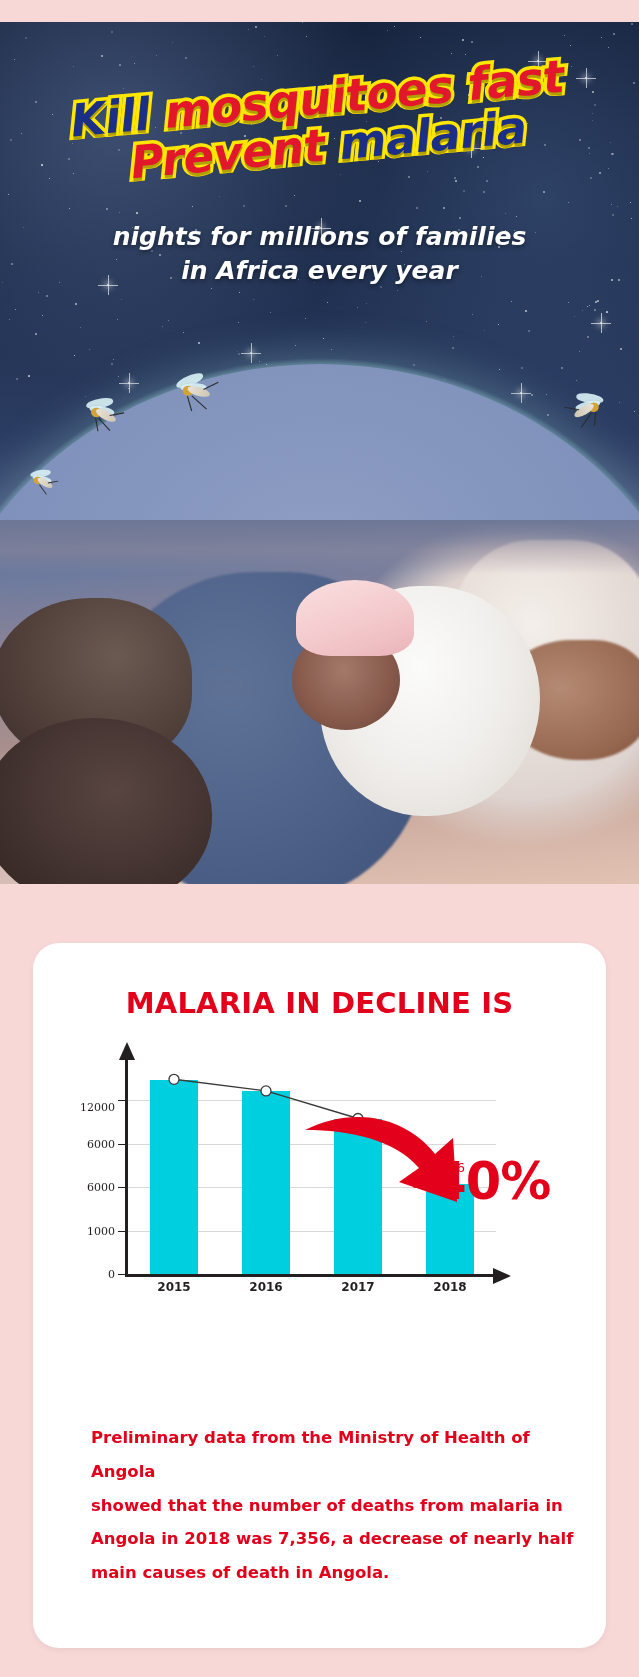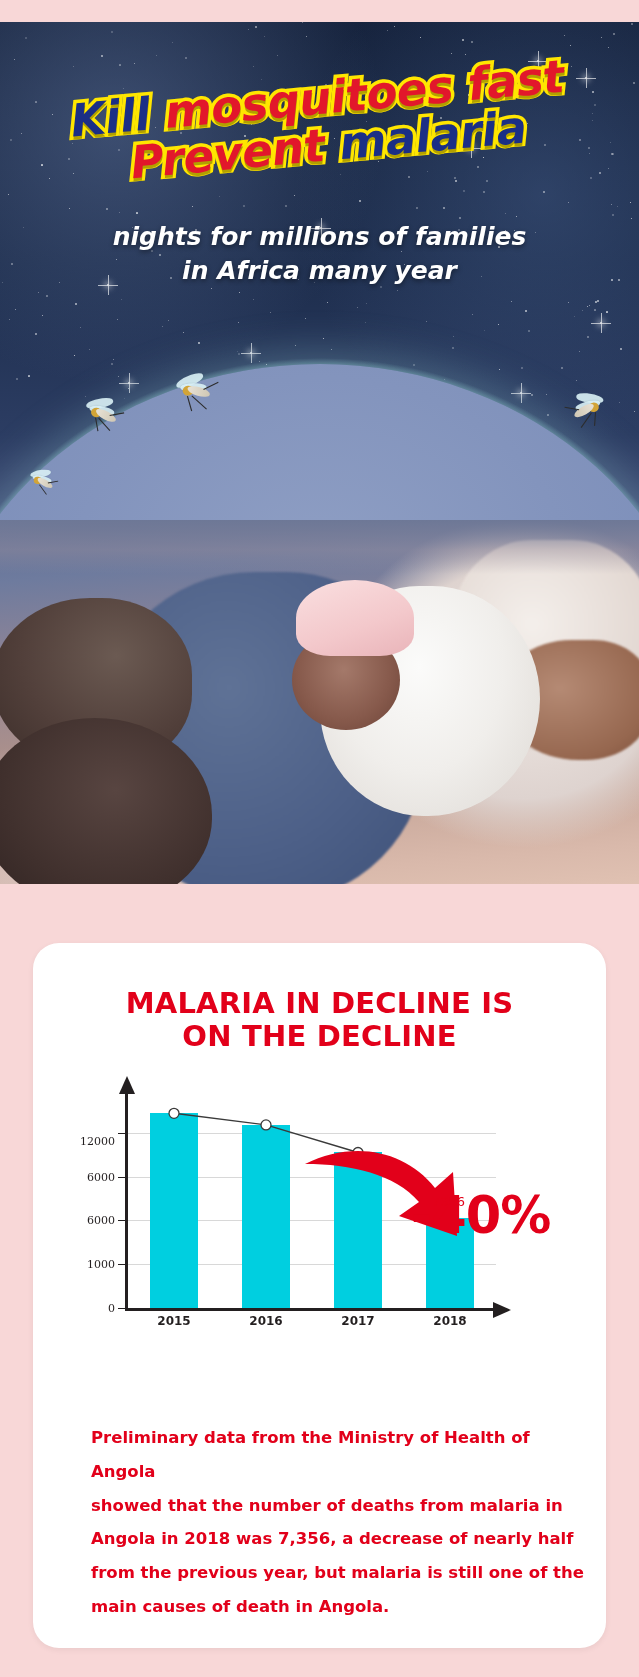--- a/index.html
+++ b/index.html
@@ -499,29 +499,28 @@
       <div class="leg" style="left:31px;top:13px;width:14px;transform:rotate(-20deg);"></div>
     </div>
 
     <div class="title-wrap">
       <div class="tline l1"><span class="tw-blue">Kill</span> <span class="tw-red">mosquitoes fast</span></div><br>
       <div class="tline l2"><span class="tw-red">Prevent</span> <span class="tw-blue">malaria</span></div>
     </div>
 
     <div class="subtitle">
       <div>nights for millions of families</div>
-      <div>in Africa many year</div>
+      <div>in Africa every year</div>
     </div>
   </div>
 
   <div class="card">
 
     <div class="card-title">
       <div>MALARIA IN DECLINE IS</div>
-      <div>ON THE DECLINE</div>
     </div>
 
     <div class="chart">
       <div class="ylabs" id="ylabs">
           <span class="ylab" style="top:232.0px">0</span>
           <span class="ylab" style="top:188.4px">1000</span>
           <span class="ylab" style="top:144.8px">6000</span>
           <span class="ylab" style="top:101.2px">6000</span>
           <span class="ylab" style="top:65px">12000</span>
         </div>
@@ -565,18 +564,17 @@
       </svg>
 
       <div class="pct">-40%</div>
       <div class="ptlabel" id="lbl7356" style="left: 399px; top: 117.893px;">7356</div>
     </div>
 
     <div class="para" id="para">
         <div>Preliminary data from the Ministry of Health of Angola</div>
         <div>showed that the number of deaths from malaria in</div>
         <div>Angola in 2018 was 7,356, a decrease of nearly half</div>
-        <div>from the previous year, but malaria is still one of the</div>
         <div>main causes of death in Angola.</div>
       </div>
   </div>
 
 </div>
 
 </body></html>

